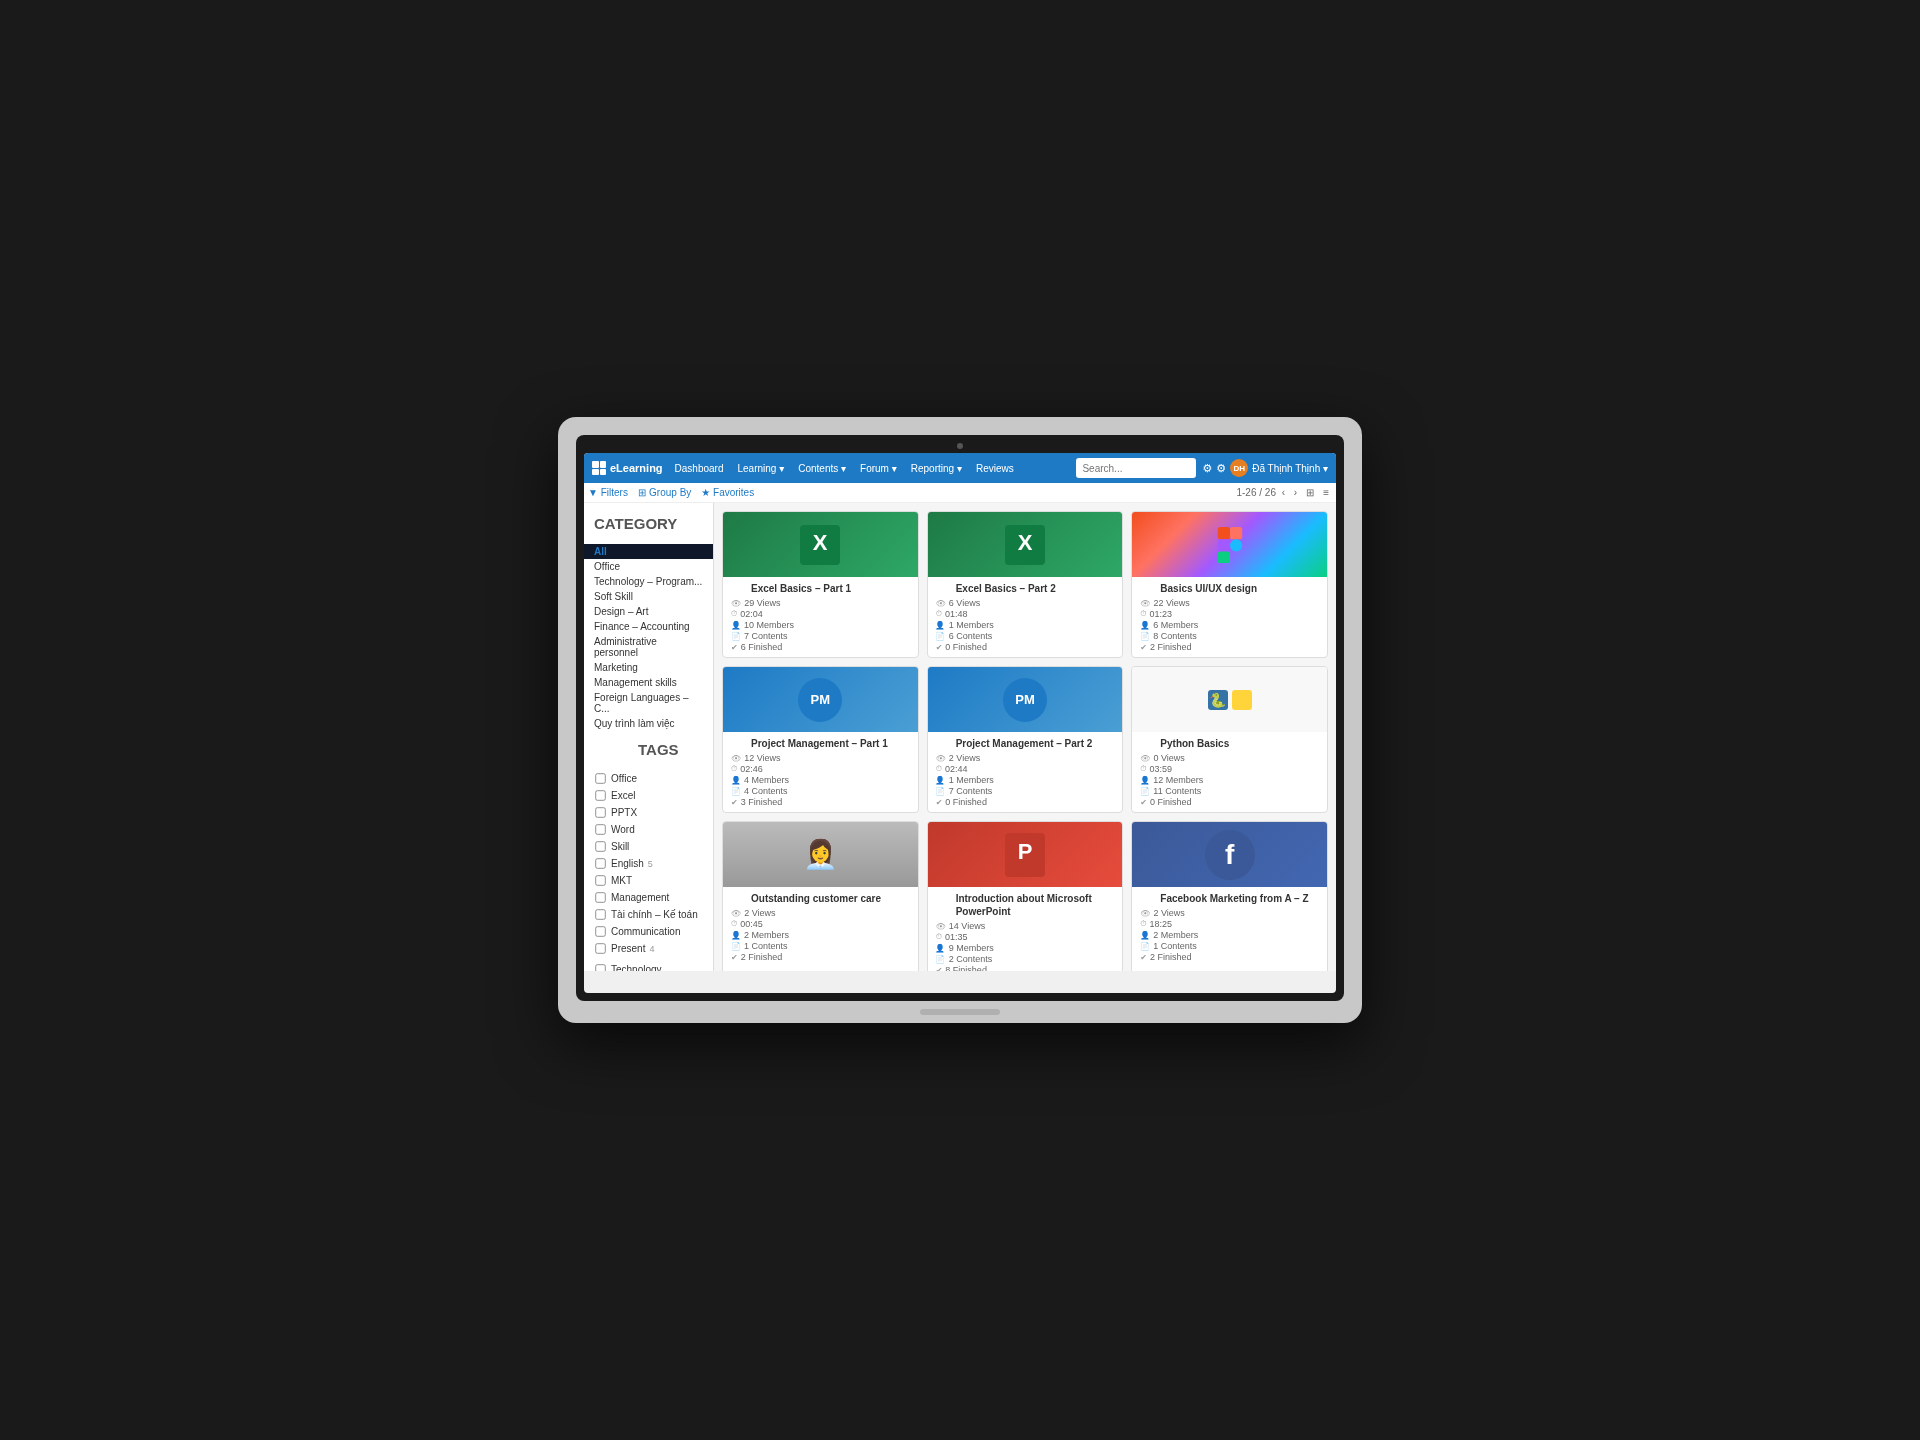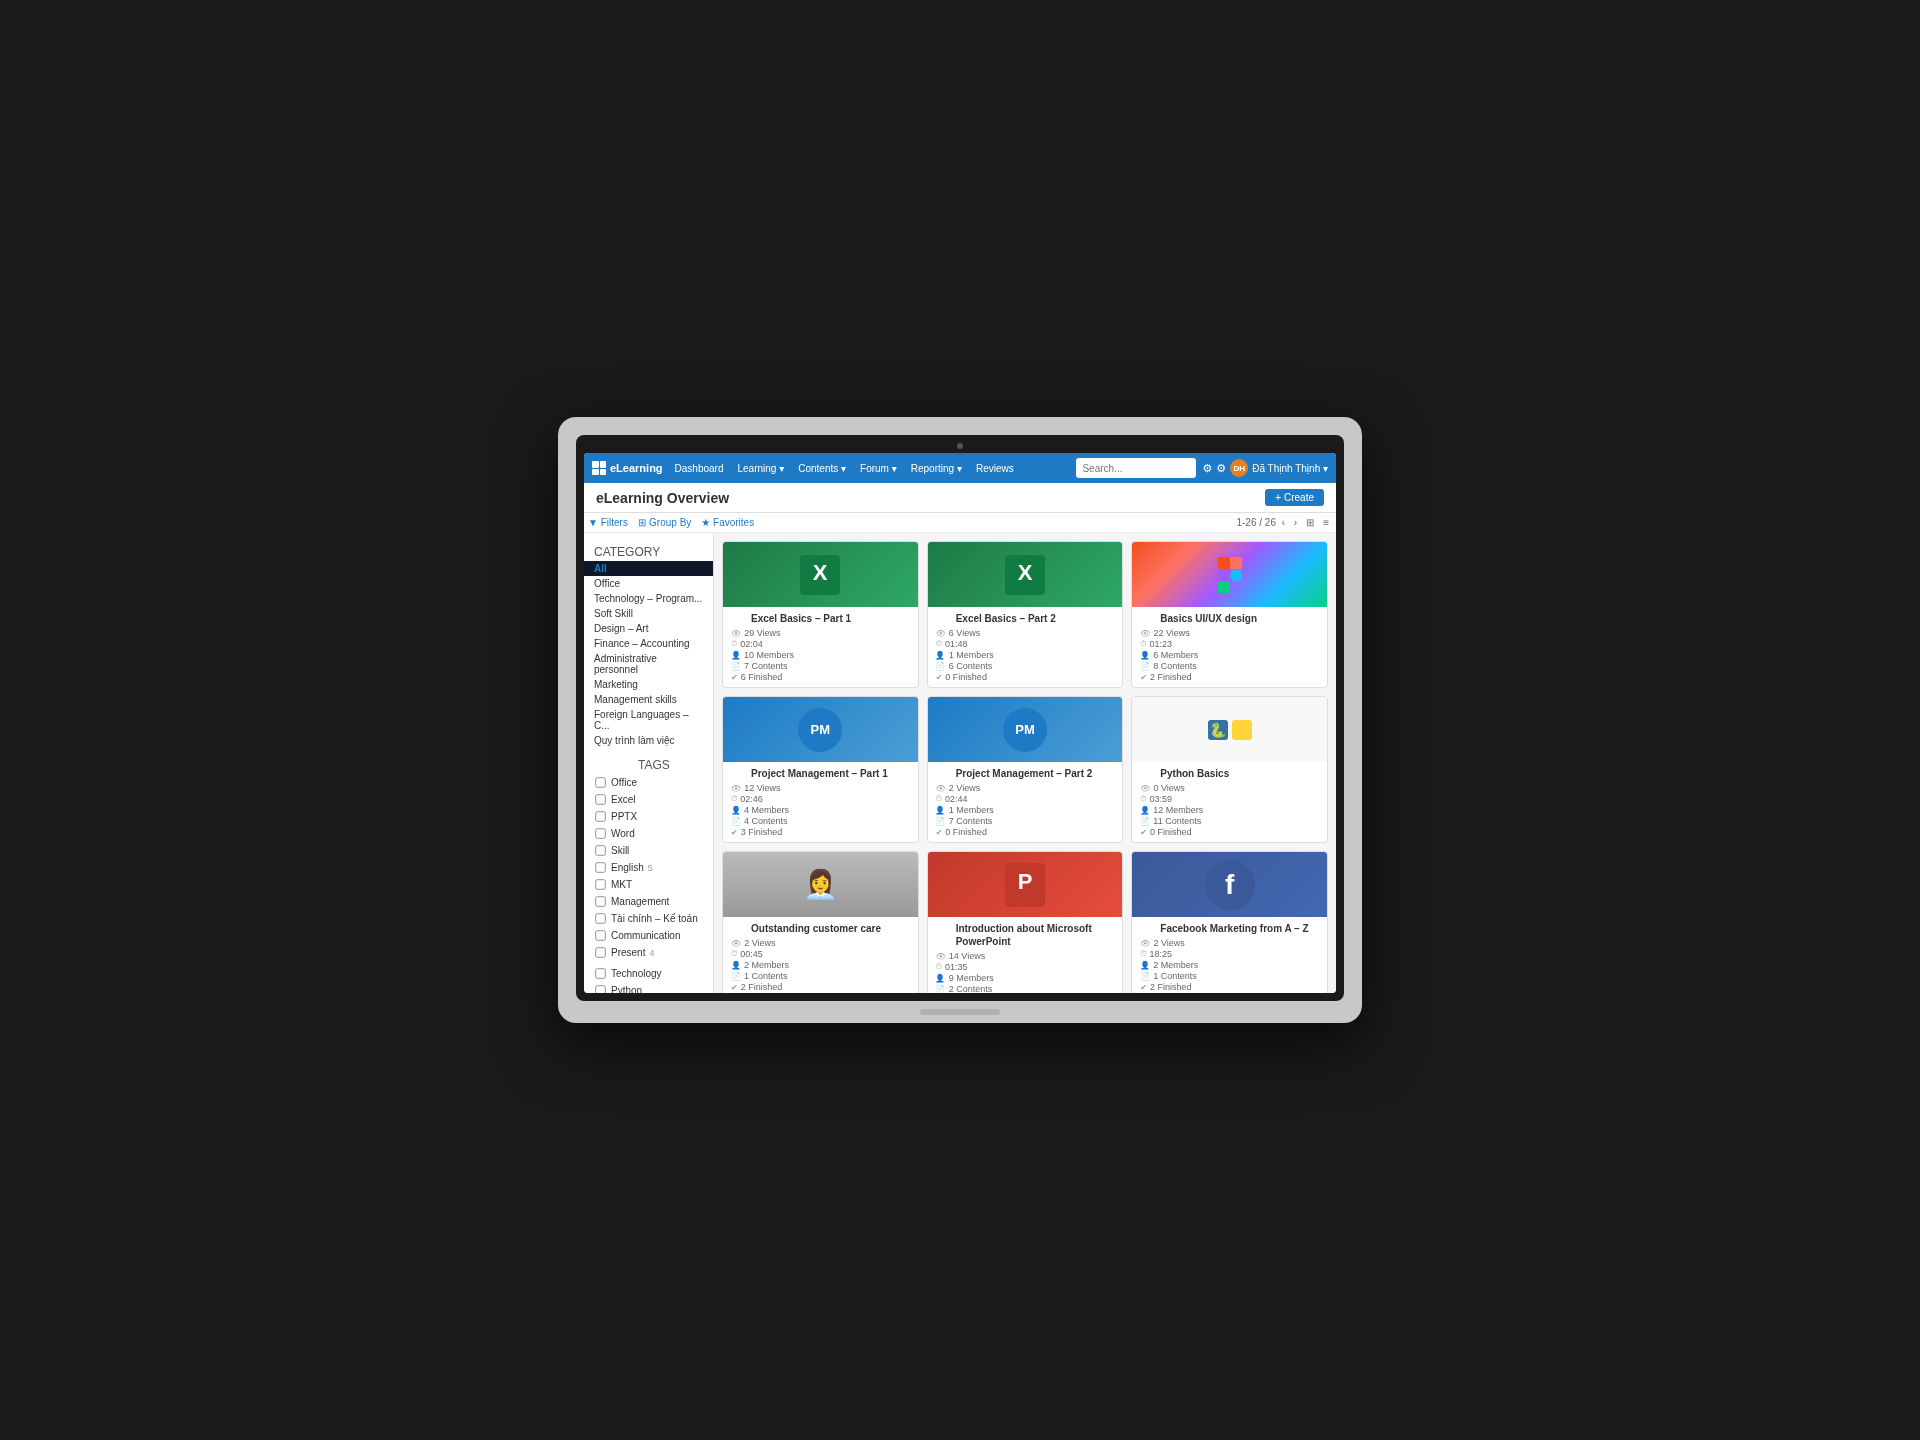--- a/index.html
+++ b/index.html
@@ -172,24 +172,24 @@
     .sidebar {
       width: 130px;
       background: white;
       border-right: 1px solid #ddd;
       overflow-y: auto;
       padding: 8px 0;
       flex-shrink: 0;
       font-size: 10px;
     }
     .sidebar-section-title {
-      padding: 4px 10px 2px;
-      font-weight: normal;
+      padding: 4px 10px 12px;
+      font-weight: bold;
       color: #555;
-      font-size: 12px;
+      font-size: 15px;
       text-transform: uppercase;
     }
     .sidebar-item {
       padding: 2px 10px;
       cursor: pointer;
       color: #333;
       display: flex;
       align-items: center;
       justify-content: space-between;
     }
@@ -299,24 +299,20 @@
           <input type="text" placeholder="Search..." style="">
         </div>
         <div class="topbar-icons">
           <span>⚙</span>
           <span>⚙</span>
           <div class="user-avatar">DH</div>
           <span style="color:white;font-size:10px;">Đã Thịnh Thịnh ▾</span>
         </div>
       </div>
 
-      <div class="page-header">
-        <span class="page-title">eLearning Overview</span>
-        <button class="create-btn">+ Create</button>
-      </div>
 
       <div class="filter-bar">
         <div class="filter-left">
           <span class="filter-item">▼ Filters</span>
           <span class="filter-item">⊞ Group By</span>
           <span class="filter-item">★ Favorites</span>
         </div>
         <div class="filter-right">
           <span>1-26 / 26</span>
           <span style="cursor:pointer;margin:0 3px;">‹</span>

